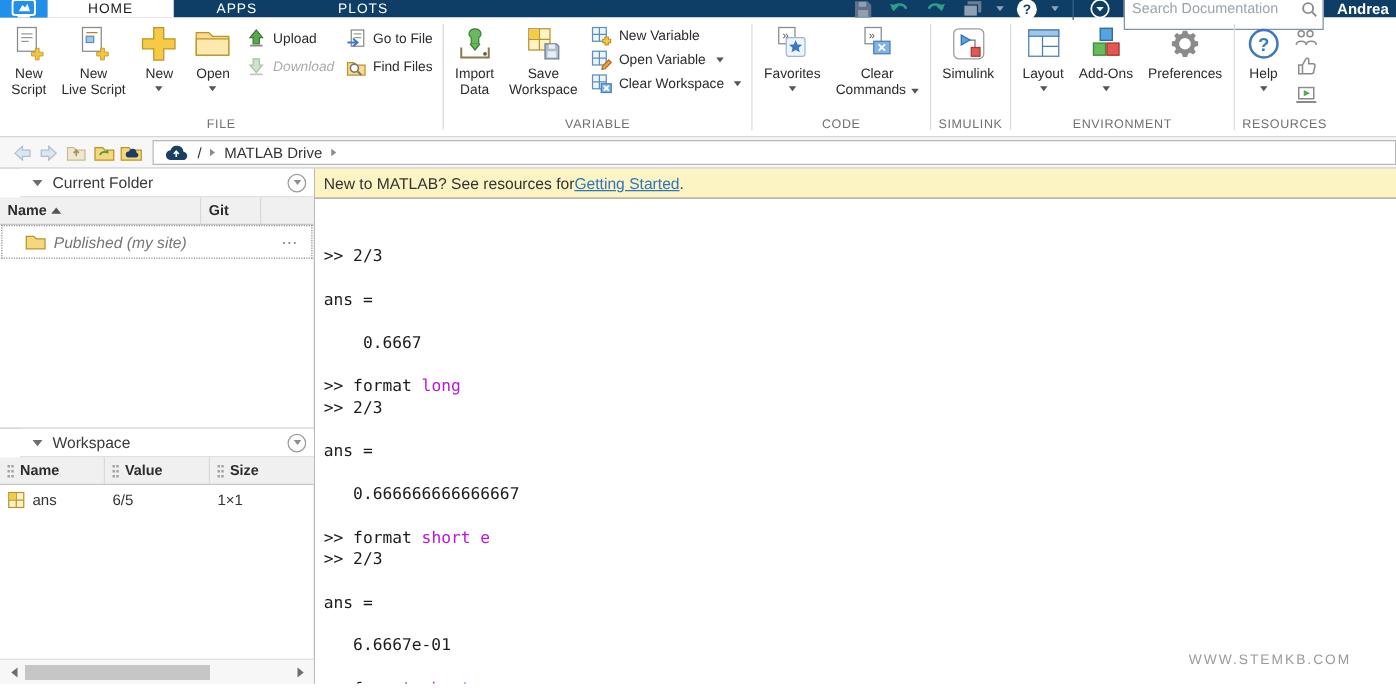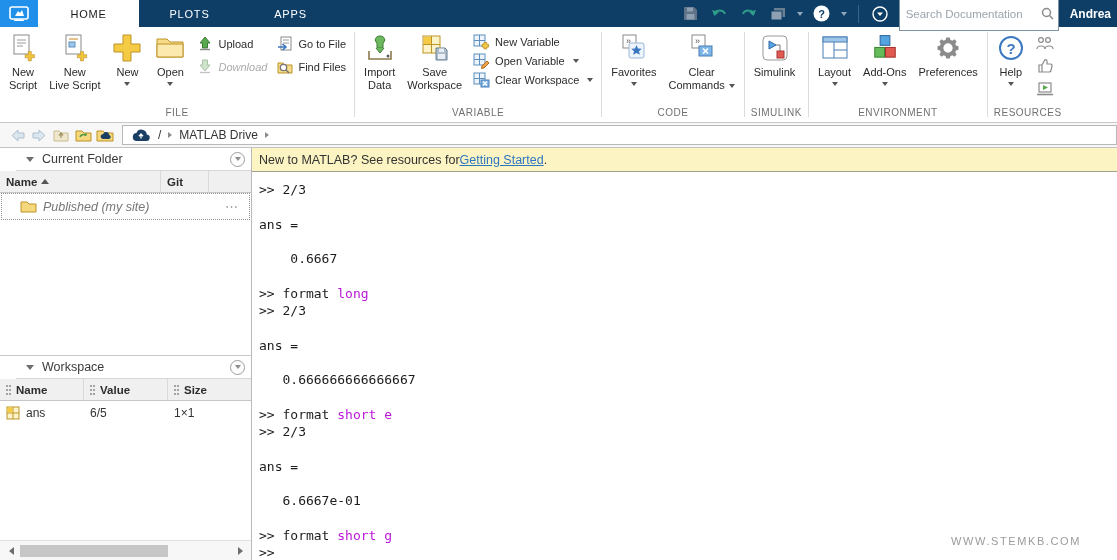--- a/index.html
+++ b/index.html
@@ -4,21 +4,21 @@
 <style>
   * { box-sizing: border-box; }
   html,body { margin:0; padding:0; }
   body {
     width:1117px; height:560px; overflow:hidden;
     font-family:"Liberation Sans", sans-serif;
     background:#fff; color:#333; font-size:12px;
     position:relative;
   }
   
-  .topbar { height:27px; background:#0e3e66; display:flex; align-items:stretch; }
+  .topbar { height:14px; background:#0e3e66; display:flex; align-items:stretch; }
   .logo-tile { width:38px; background:#2090ea; display:flex; align-items:center; justify-content:center; }
   .tab { width:101px; display:flex; align-items:center; justify-content:center;
          color:#fff; font-size:11px; letter-spacing:.8px; cursor:default; }
   .tab.active { background:#fff; color:#1a1a1a; }
   .topbar-right { margin-left:auto; display:flex; align-items:center; gap:9px; padding-right:6px; }
   .tb-ico { display:flex; align-items:center; justify-content:center; width:20px; height:20px; }
   .tb-sep { width:1px; height:18px; background:#3a6288; margin:0 2px; }
   .caret-down { width:0; height:0; border-left:3.5px solid transparent; border-right:3.5px solid transparent; border-top:4px solid #8fa7bd; }
   .searchbox { display:flex; align-items:center; background:#fff; border:1px solid #7f93a6; height:19px; width:160px; padding:16px 4px; }
   .searchbox input { border:0; outline:0; flex:1; font-size:11.5px; color:#333; font-family:"Liberation Sans",sans-serif; background:transparent; min-width:0; }
@@ -71,43 +71,43 @@
   .wsrow { height:24px; display:flex; align-items:center; font-size:12px; color:#333; }
   .wscell { padding:0 6px; display:flex; align-items:center; gap:6px; }
   .hscroll { height:20px; border-top:1px solid #e0e0e0; background:#f7f7f7; display:flex; align-items:center; padding:0 4px; }
   .sarr { width:14px; height:14px; display:flex; align-items:center; justify-content:center; }
   .arrL { width:0;height:0;border-top:4px solid transparent;border-bottom:4px solid transparent;border-right:5px solid #6e6e6e; }
   .arrR { width:0;height:0;border-top:4px solid transparent;border-bottom:4px solid transparent;border-left:5px solid #6e6e6e; }
   .strack { flex:1; height:12px; position:relative; }
   .sthumb { position:absolute; left:2px; top:0; width:148px; height:12px; background:#c6c6c6; }
 
   
-  .cmdwin { flex:1; position:relative; background:#fff; overflow:hidden; display:flex; flex-direction:column; }
+  .cmdwin { flex:1; position:relative; background:#fff; overflow:hidden; display:flex; flex-direction:column;gap:29px; }
   .notice { height:24px; flex:0 0 auto; background:#fcf4c3; border-bottom:1px solid #9f9f92; display:flex; align-items:center; padding-left:7px; font-size:12.5px; color:#333; gap:0; }
   .notice a { color:#2e77c0; text-decoration:underline; cursor:pointer; }
   .console { flex:1; padding:9px 0 0 7px; font-family:"DejaVu Sans Mono", monospace; font-size:13px; line-height:17.3px; color:#1c1c1c; white-space:pre; overflow:hidden; }
   .console .seg-k { color:#bb16d9; }
   .watermark { position:absolute; right:36px; bottom:13px; color:#9b9b9b; font-size:11px; letter-spacing:1.6px;margin-top:20px; }
 
   svg { display:block; }
 </style>
 </head>
 <body>
 
 <div class="topbar">
   <div class="logo-tile">
     <svg width="20" height="16" viewBox="0 0 20 16">
       <rect x="1" y="1" width="18" height="12" rx="2" fill="none" stroke="#fff" stroke-width="1.6"></rect>
       <path d="M6 10 L9 5 L11 7 L13 4 L15 10 Z" fill="#fff"></path>
       <rect x="5" y="13.4" width="10" height="1.6" rx="0.8" fill="#fff"></rect>
     </svg>
   </div>
   <div class="tab active">HOME</div>
+  <div class="tab">APPS</div>
   <div class="tab">PLOTS</div>
-  <div class="tab">APPS</div>
 
   <div class="topbar-right">
     <div class="tb-ico">
       <svg width="15" height="15" viewBox="0 0 15 15">
           <path d="M1 1h10l3 3v10H1z" fill="#5f7287"></path>
           <rect x="4" y="1.5" width="6" height="4" fill="#8ea0b2"></rect>
           <rect x="3.5" y="8" width="8" height="5.5" fill="#8ea0b2"></rect>
         </svg>
     </div>
     <div class="tb-ico">

